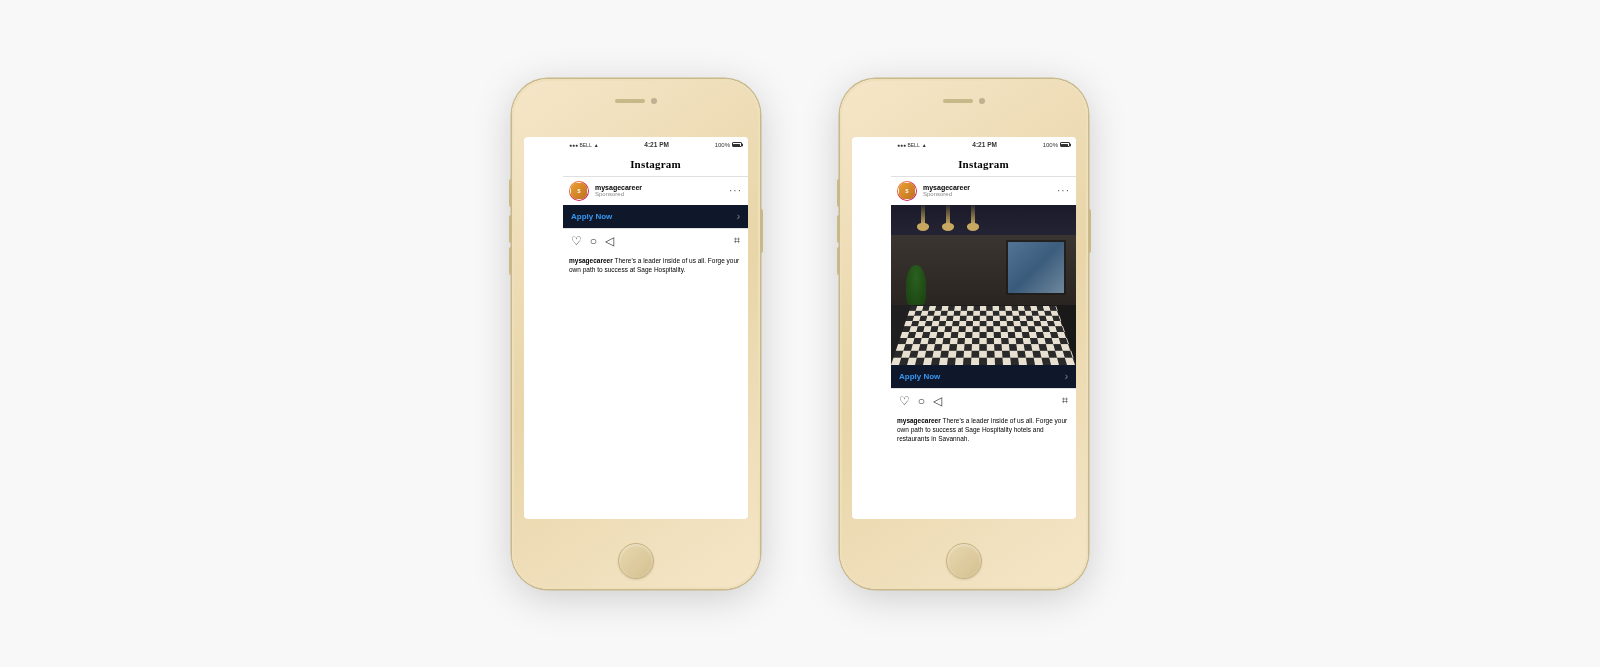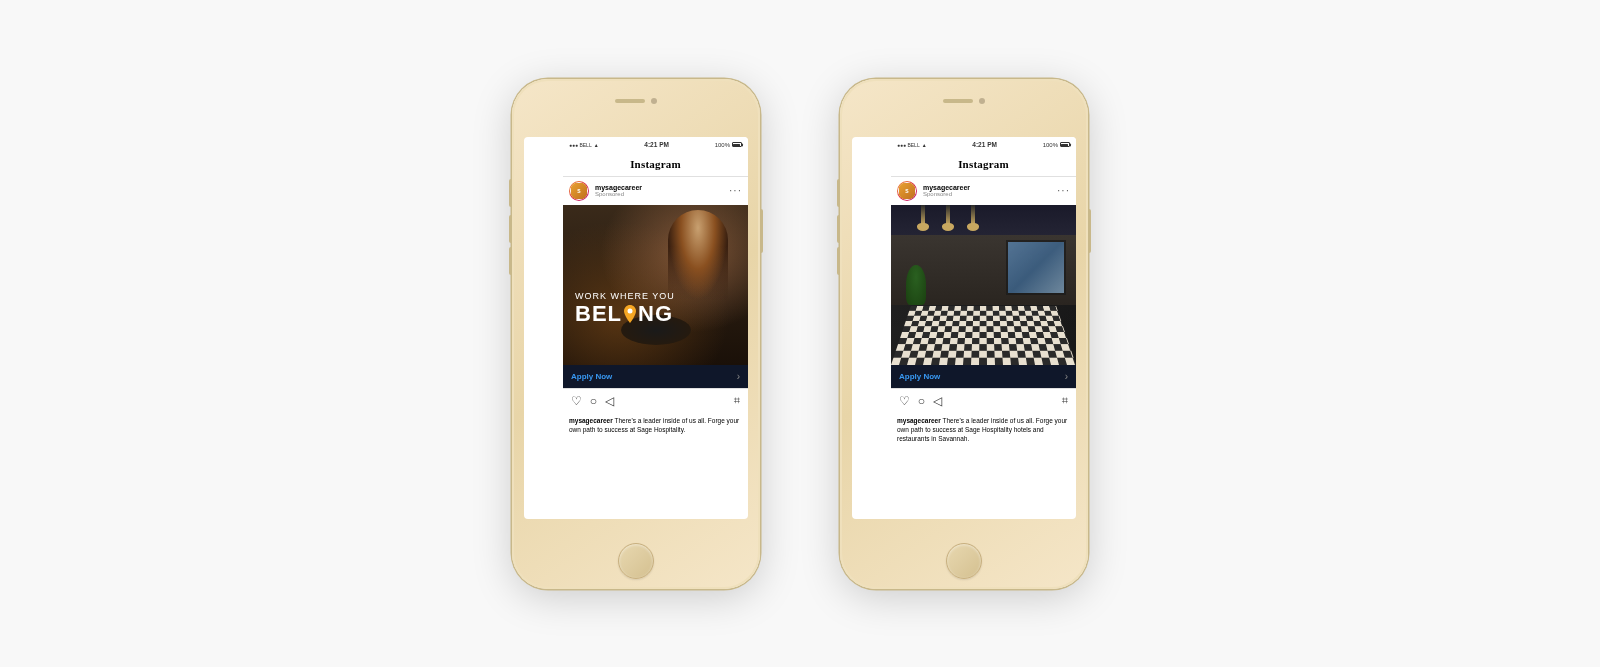--- a/index.html
+++ b/index.html
@@ -485,39 +485,20 @@
           <div class="sage-logo">S</div>
         </div>
       </div>
       <div class="post-user-info">
         <div class="post-username">mysagecareer</div>
         <div class="post-sponsored">Sponsored</div>
       </div>
       <div class="post-menu">···</div>
     </div>
 
-    <div class="post-image chef-image">
-      <div class="chef-bg"></div>
-      <div class="person-element"></div>
-      <div class="food-element"></div>
-      <div class="chef-overlay-text">
-        <div class="work-where-you">WORK WHERE YOU</div>
-        <div class="belong-text">
-          <span>BEL</span>
-          <span class="belong-o">
-
-            <svg width="16" height="18" viewBox="0 0 16 18">
-              <path d="M8 0C4.686 0 2 2.686 2 6c0 4.5 6 12 6 12s6-7.5 6-12c0-3.314-2.686-6-6-6z" fill="#f5a623"></path>
-              <circle cx="8" cy="6" r="2.5" fill="white"></circle>
-            </svg>
-          </span>
-          <span>NG</span>
-        </div>
-      </div>
-    </div>
 
     <div class="apply-bar">
       <span class="apply-link">Apply Now</span>
       <span class="apply-chevron">›</span>
     </div>
 
     <div class="action-bar">
       <span class="action-icon">♡</span>
       <span class="action-icon">○</span>
       <span class="action-icon">◁</span>

